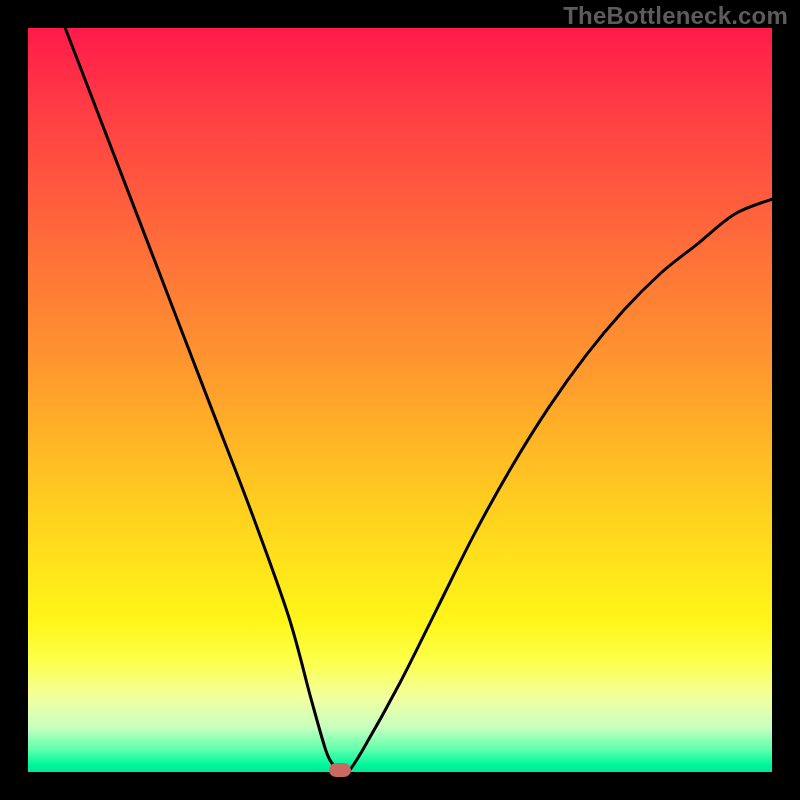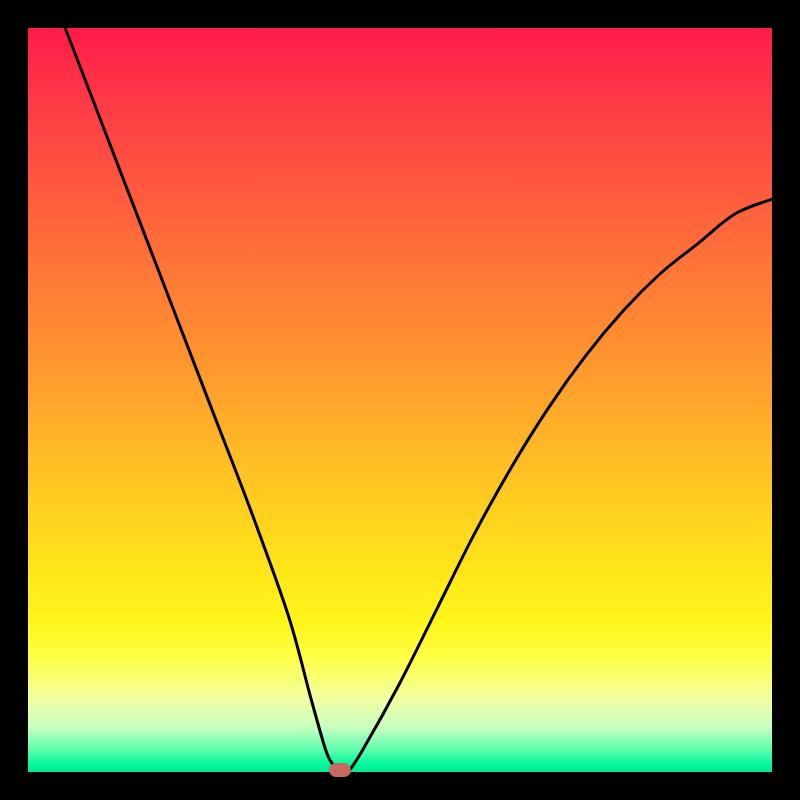--- a/index.html
+++ b/index.html
@@ -54,19 +54,20 @@
     width: 22px;
     height: 14px;
     border-radius: 7px;
     background: #c96a62;
   }
 </style>
 </head>
 <body>
 
 <div class="frame">
+  <div class="watermark">TheBottleneck.com</div>
   <div class="plot">
     <svg class="curve" viewBox="0 0 744 744" preserveAspectRatio="none">
       <path id="curve-path" fill="none" stroke-width="3" stroke-linecap="round" stroke-linejoin="round" d="M 37.2 0.0 C 43.4 16.1, 62.0 64.5, 74.4 96.7 C 86.8 129.0, 99.2 161.2, 111.6 193.4 C 124.0 225.7, 136.4 257.9, 148.8 290.2 C 161.2 322.4, 173.6 354.6, 186.0 386.9 C 198.4 419.1, 210.8 450.1, 223.2 483.6 C 235.6 517.1, 250.5 556.8, 260.4 587.8 C 270.3 618.8, 276.5 647.3, 282.7 669.6 C 288.9 691.9, 293.9 710.5, 297.6 721.7 C 301.3 732.8, 302.6 732.8, 305.0 736.6 C 307.5 740.3, 310.0 742.8, 312.5 744.0 C 315.0 745.2, 316.2 747.7, 319.9 744.0 C 323.6 740.3, 326.1 736.6, 334.8 721.7 C 343.5 706.8, 359.6 678.3, 372.0 654.7 C 384.4 631.2, 396.8 605.1, 409.2 580.3 C 421.6 555.5, 434.0 529.5, 446.4 505.9 C 458.8 482.4, 471.2 460.0, 483.6 439.0 C 496.0 417.9, 508.4 398.0, 520.8 379.4 C 533.2 360.8, 545.6 343.5, 558.0 327.4 C 570.4 311.2, 582.8 296.4, 595.2 282.7 C 607.6 269.1, 620.0 256.7, 632.4 245.5 C 644.8 234.4, 657.2 225.7, 669.6 215.8 C 682.0 205.8, 694.4 193.4, 706.8 186.0 C 719.2 178.6, 737.8 173.6, 744.0 171.1" stroke="#000000"></path>
     </svg>
     <div id="marker" class="marker" style="left: 301.48px; top: 735px; background: rgb(201, 106, 98);"></div>
   </div>
 </div>
 
 </body></html>

